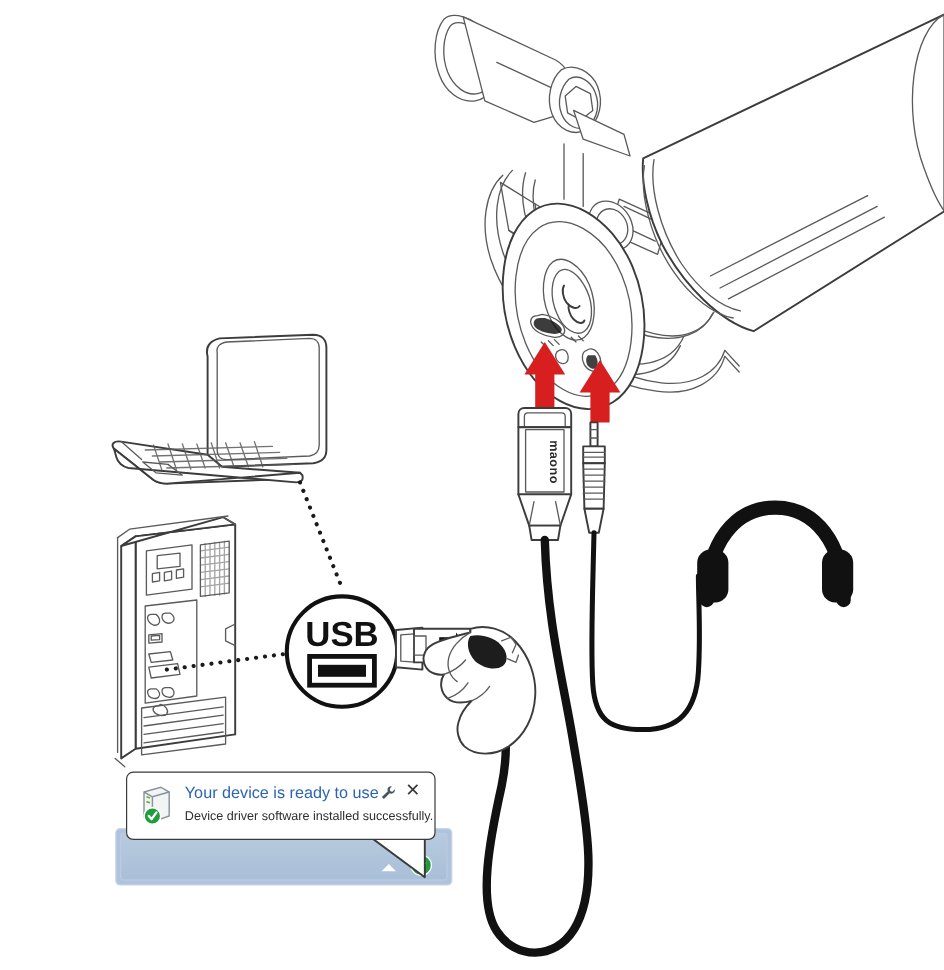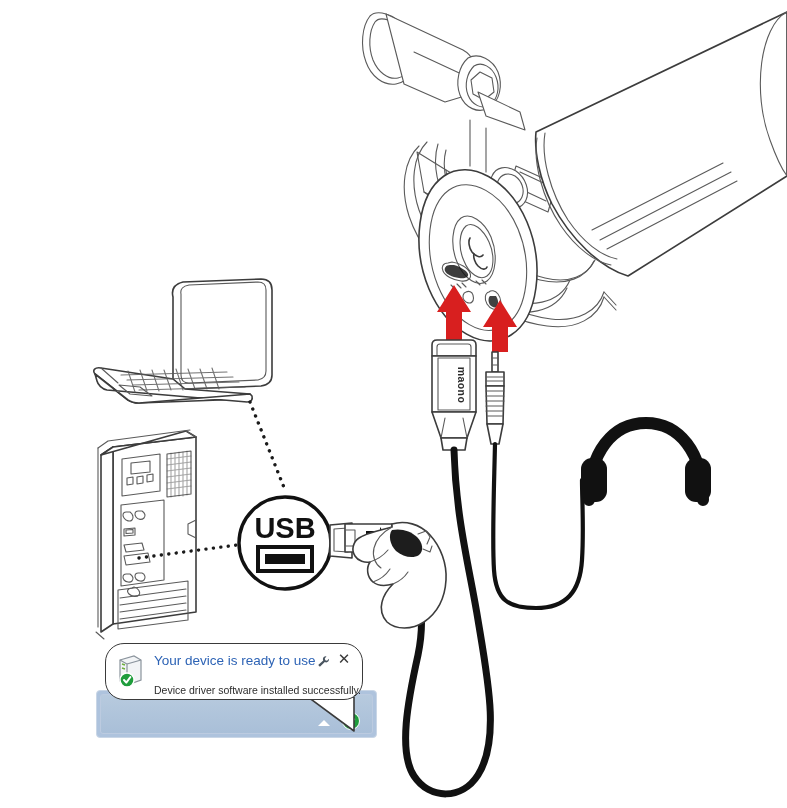--- a/index.html
+++ b/index.html
@@ -93,21 +93,21 @@
     transform: rotate(42deg);
   }
   .balloon {
     position: absolute;
     left: 9px;
     top: 0;
     width: 258px;
     height: 57px;
     background: #ffffff;
     border: 1.6px solid #3a3a3a;
-    border-radius: 19px;
+    border-radius: 6px;
     box-sizing: border-box;
     z-index: 3;
   }
   .balloon-tail {
     position: absolute;
     left: 212px;
     top: 54px;
     width: 0; height: 0;
     z-index: 2;
   }
@@ -123,21 +123,21 @@
     position: absolute;
     left: 48px;
     top: 9px;
     font-size: 13.5px;
     color: #2d63b5;
     white-space: nowrap;
   }
   .b-sub {
     position: absolute;
     left: 48px;
-    top: 40px;
+    top: 30px;
     font-size: 10.5px;
     color: #2e2e2e;
     white-space: nowrap;
   }
   .b-wrench {
     position: absolute;
     right: 32px;
     top: 10px;
     width: 13px;
     height: 13px;

